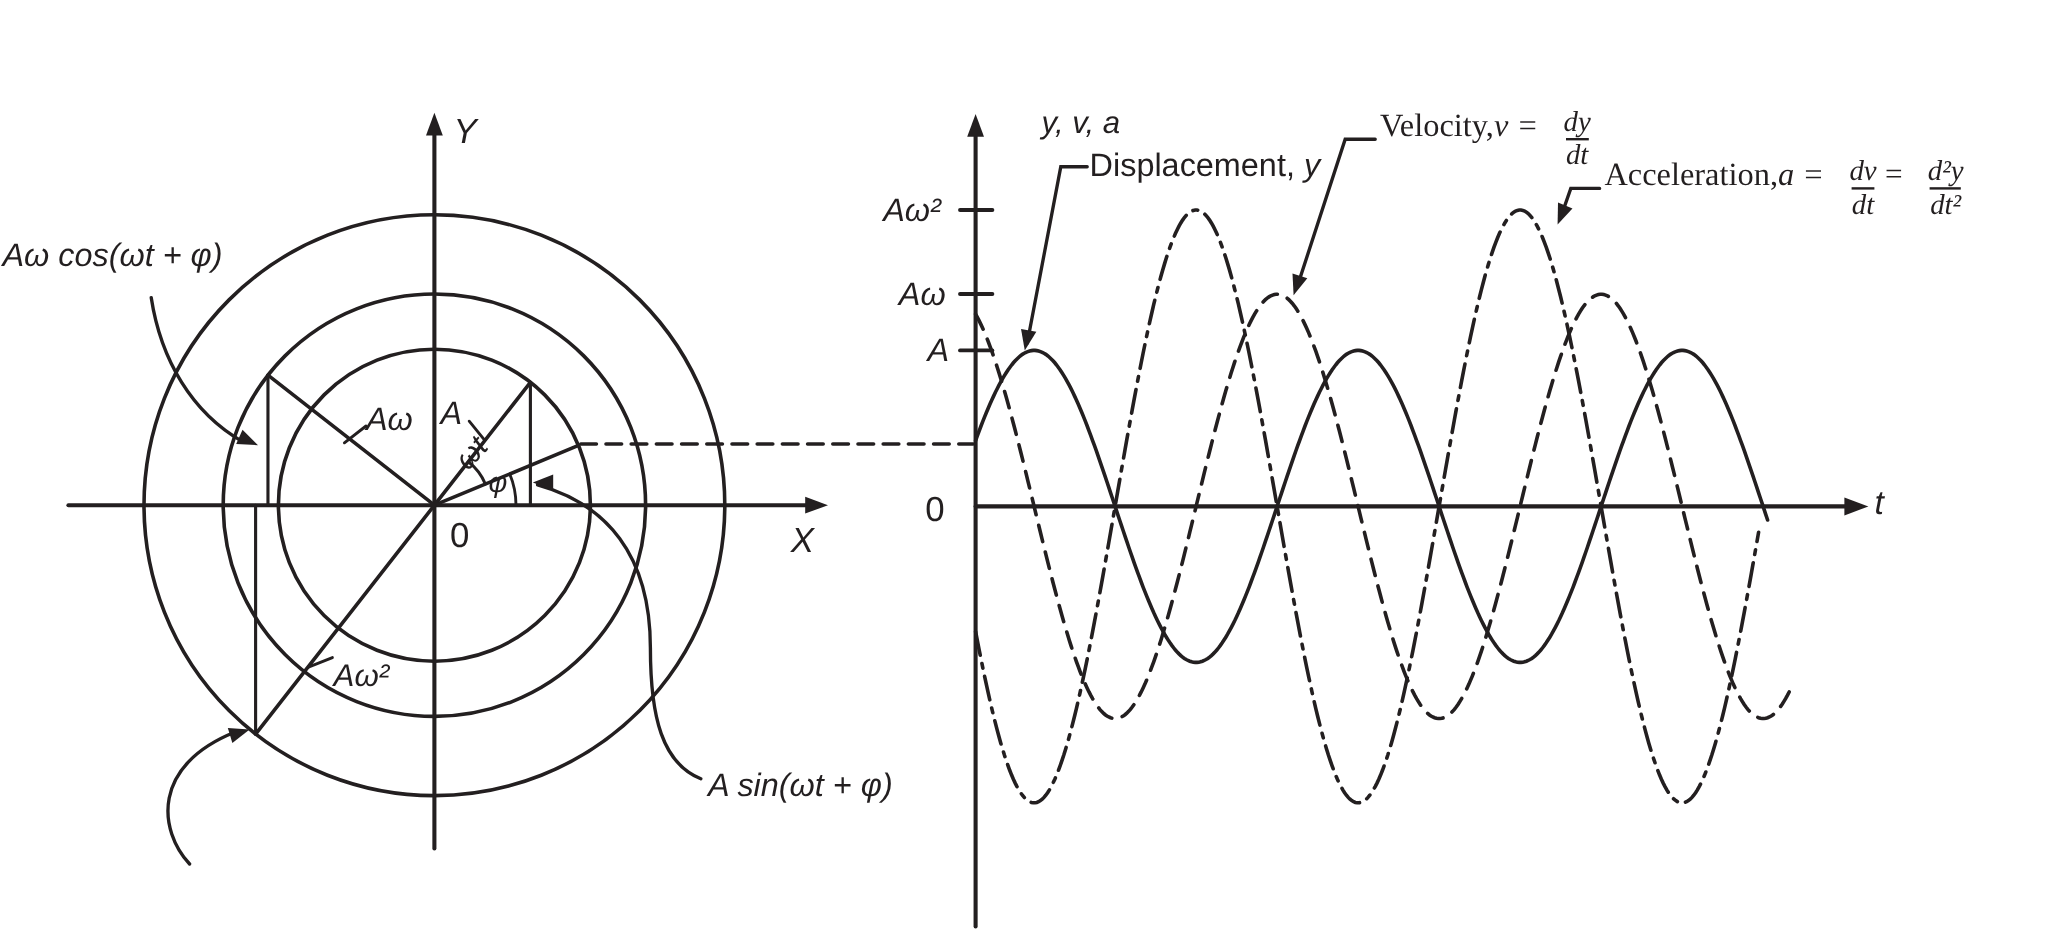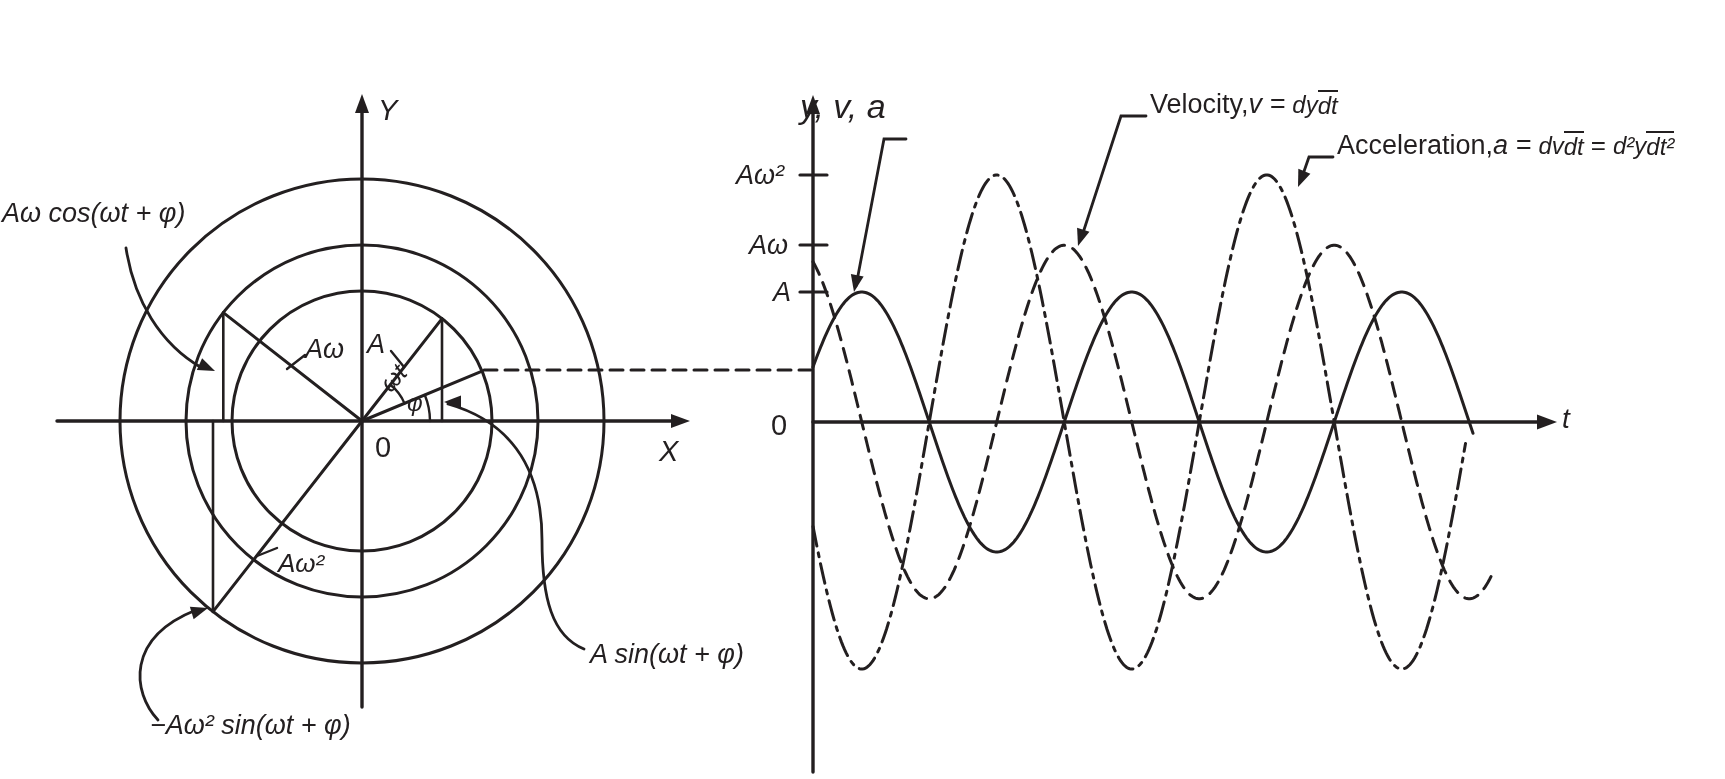--- a/index.html
+++ b/index.html
@@ -2,22 +2,22 @@
 <html><head>
 <meta charset="utf-8">
 <style>
   html,body{margin:0;padding:0;background:#fff;}
   #stage{position:relative;width:1725px;height:779px;background:#fff;overflow:hidden;
          font-family:"Liberation Sans",sans-serif;color:#231f20;}
   #stage svg{position:absolute;left:0;top:0;}
   .lbl{position:absolute;white-space:nowrap;color:#231f20;font-size:27px;line-height:1.05;}
   .it{font-style:italic;}
   .axis-lbl{font-size:29px;font-style:italic;}
-  .row{display:flex;align-items:center;}
-  .frac{display:inline-flex;flex-direction:row;align-items:center;margin-left:7px;
+  .row{display:flex;align-items:flex-start;font-family:Liberation Serif, serif;}
+  .frac{display:inline-flex;flex-direction:column;align-items:center;margin-left:21px;
         font-style:italic;font-size:24px;line-height:1.05;}
   .frac .fden{border-top:2.5px solid #231f20;padding-top:1px;}
   .eqsign{margin-left:7px;font-size:26px;}
   .rot-wt{transform:rotate(-48deg);transform-origin:0 100%;font-size:25px;}
 </style>
 </head>
 <body>
 
 <div id="stage">
 
@@ -78,38 +78,40 @@
       <polygon points="0,0 -17,-6.5 -17,6.5" transform="translate(854,292) rotate(101)" fill="#231f20" stroke="none"></polygon>
       <path d="M 1146,116 L 1121,116 L 1081,239" stroke-width="2.8" fill="none"></path>
       <polygon points="0,0 -17,-6.5 -17,6.5" transform="translate(1078,246) rotate(108)" fill="#231f20" stroke="none"></polygon>
       <path d="M 1333,157 L 1309,157 L 1301,180" stroke-width="2.8" fill="none"></path>
       <polygon points="0,0 -17,-6.5 -17,6.5" transform="translate(1298,187) rotate(112)" fill="#231f20" stroke="none"></polygon>
     </g>
   </g>
 </svg>
 
 <div class="lbl it" style="left:2px;top:199px;text-align:center;">Aω cos(ωt + φ)</div>
-<div class="lbl it" style="left:150px;top:711px;">−Aω² sin(ωt + φ)</div>
 <div class="lbl it" style="left:590px;top:640px;font-style:italic;">A sin(ωt + φ)</div>
 <div class="lbl axis-lbl" style="left:378px;top:95px;">Y</div>
 <div class="lbl axis-lbl" style="left:659px;top:436px;">X</div>
 <div class="lbl" style="left:375px;top:432px;font-size:29px;">0</div>
 <div class="lbl it" style="left:305px;top:335px;">Aω</div>
 <div class="lbl it" style="left:367px;top:330px;">A</div>
 <div class="lbl it rot-wt" style="left:394px;top:370px;">ωt</div>
 <div class="lbl it" style="left:407px;top:390px;font-size:24px;">φ</div>
 <div class="lbl it" style="left:278px;top:550px;font-size:26px;">Aω²</div>
 
-<div class="lbl it" style="left:800px;top:89px;font-size:34px;">y, v, a</div>
+<div class="lbl it" style="left:868px;top:89px;font-size:26px;">y, v, a</div>
 <div class="lbl it" style="left:736px;top:161px;">Aω²</div>
 <div class="lbl it" style="left:749px;top:231px;">Aω</div>
 <div class="lbl it" style="left:773px;top:278px;">A</div>
 <div class="lbl" style="left:771px;top:410px;font-size:29px;">0</div>
 <div class="lbl it" style="left:1562px;top:404px;font-size:28px;">t</div>
 
+<div class="lbl" style="left:908px;top:124px;">
+  <span>Displacement, </span><span class="it">y</span>
+</div>
 
 <div class="lbl row" style="left:1150px;top:90px;">
   <span>Velocity, </span>
       <span class="it">v =</span>
   <span class="frac">
     <span class="fnum">dy</span>
     <span class="fden">dt</span>
   </span>
 </div>
 

